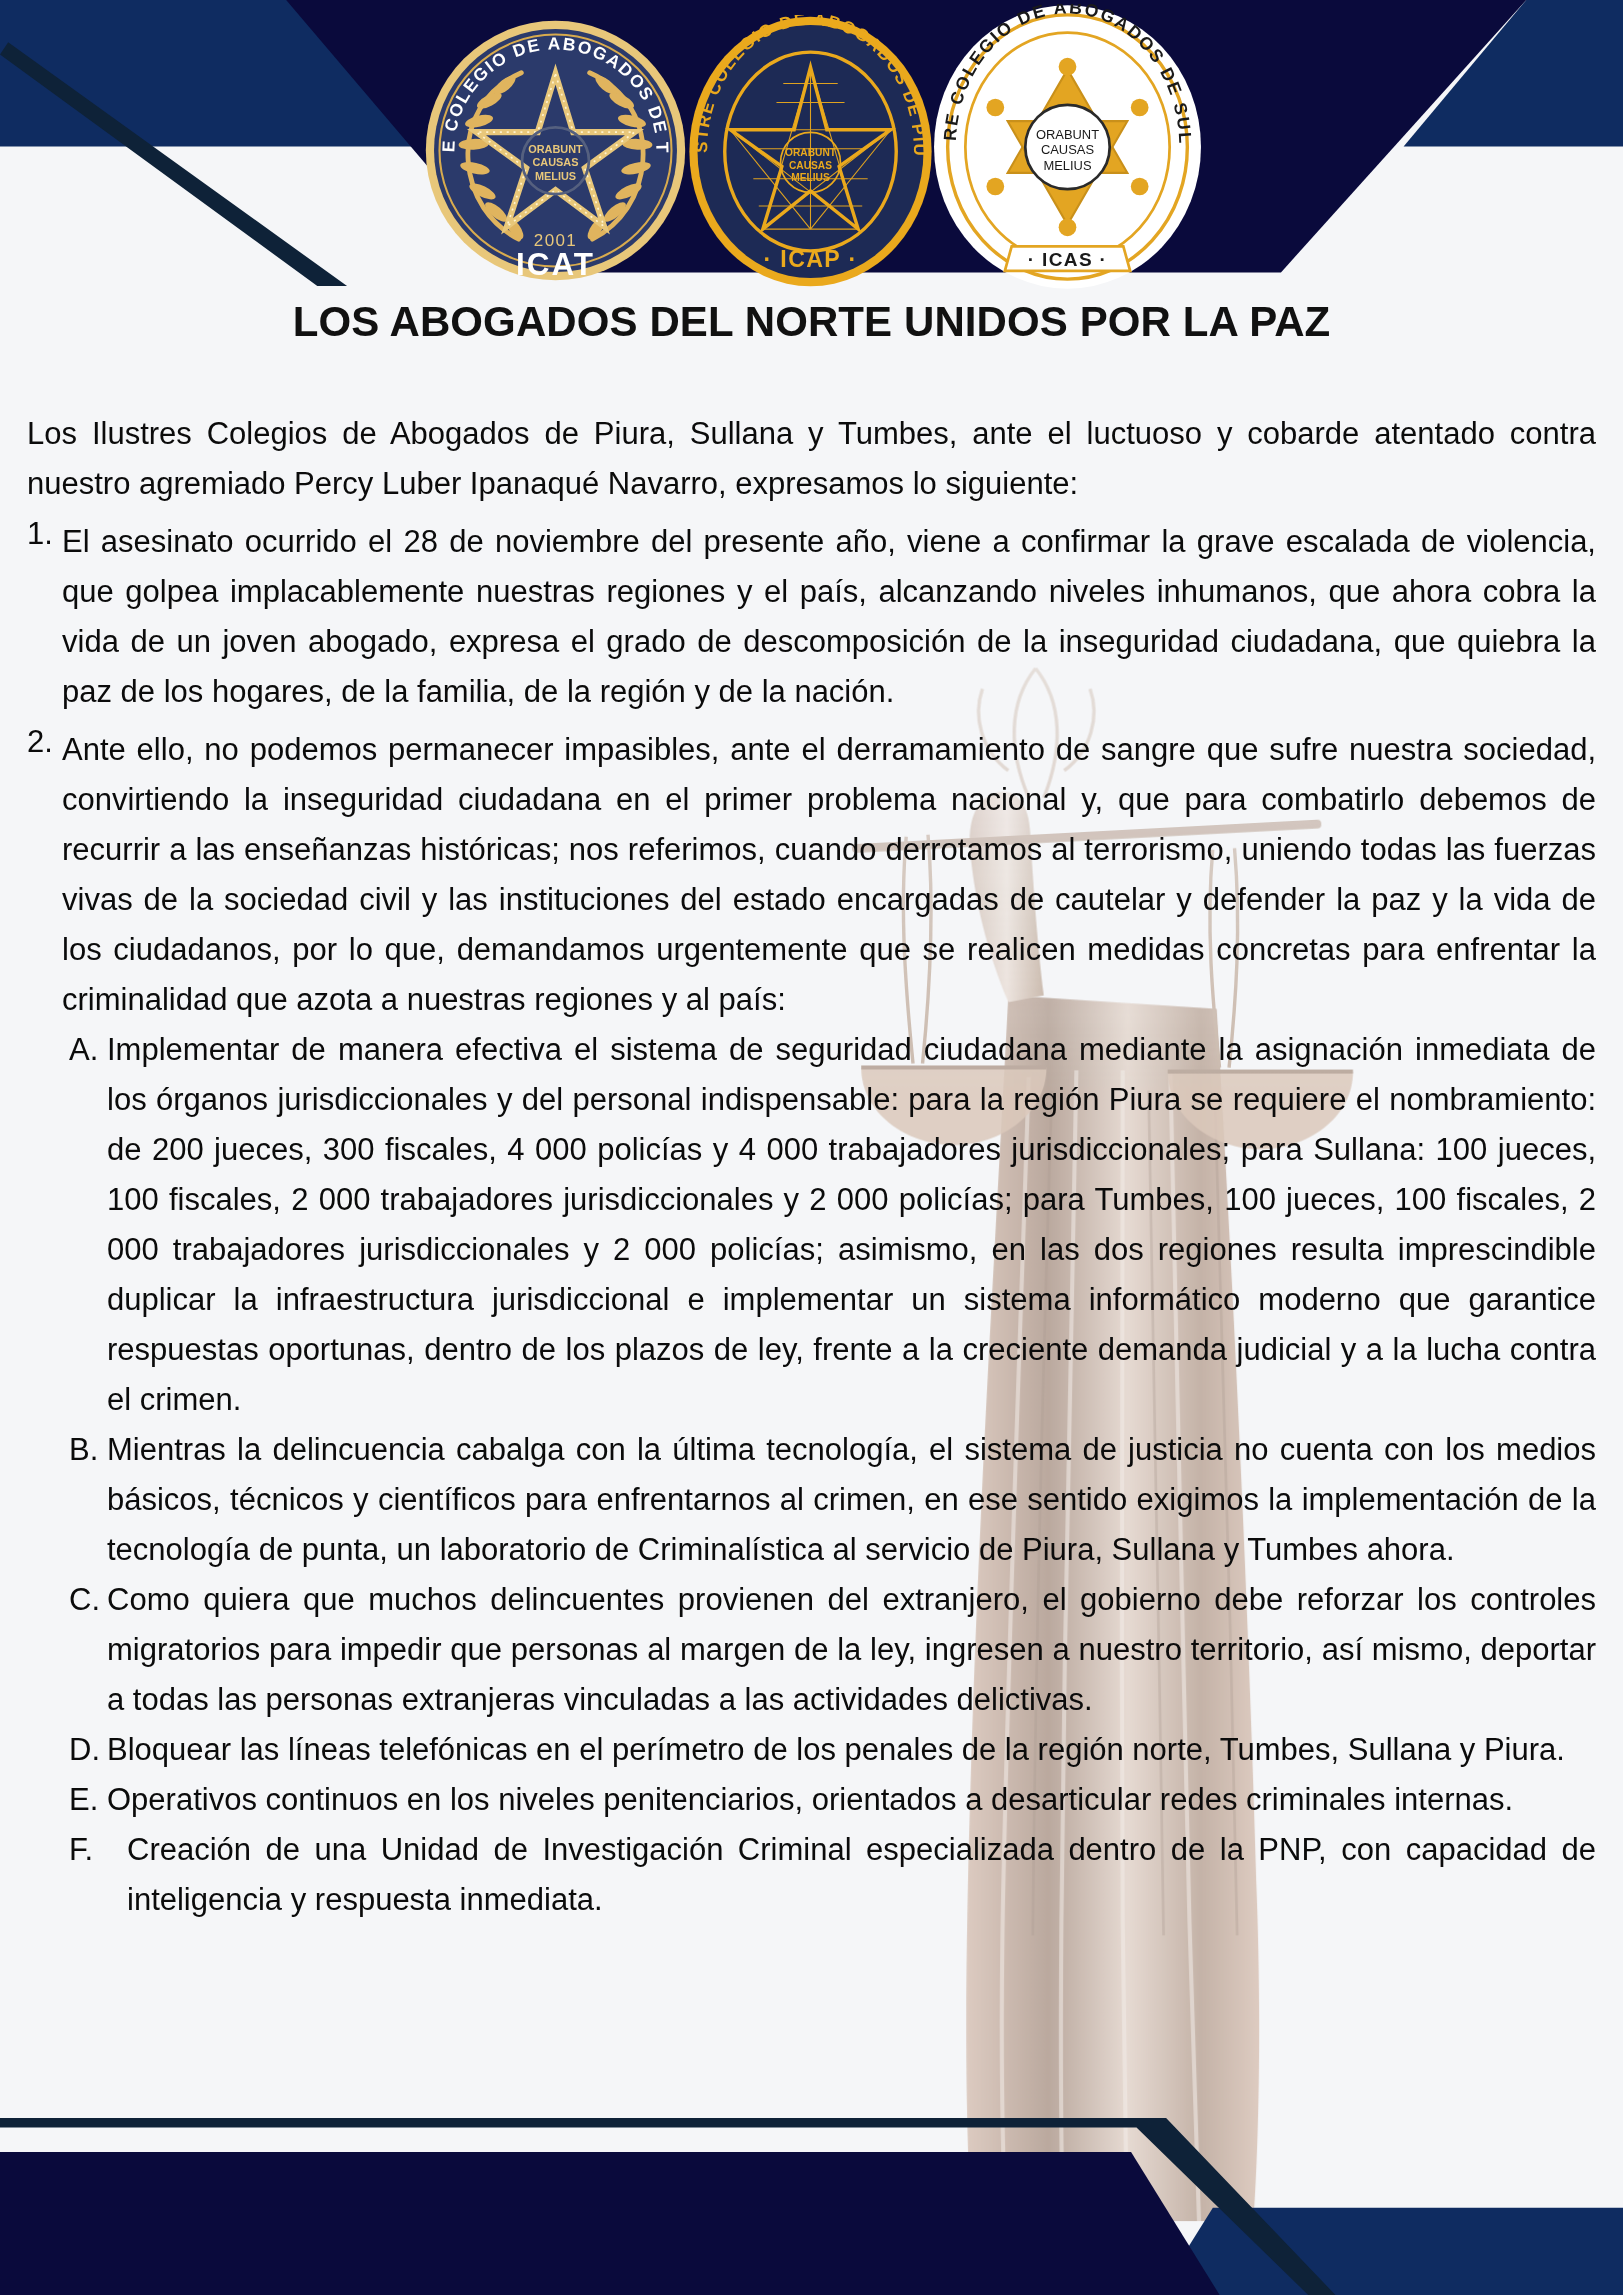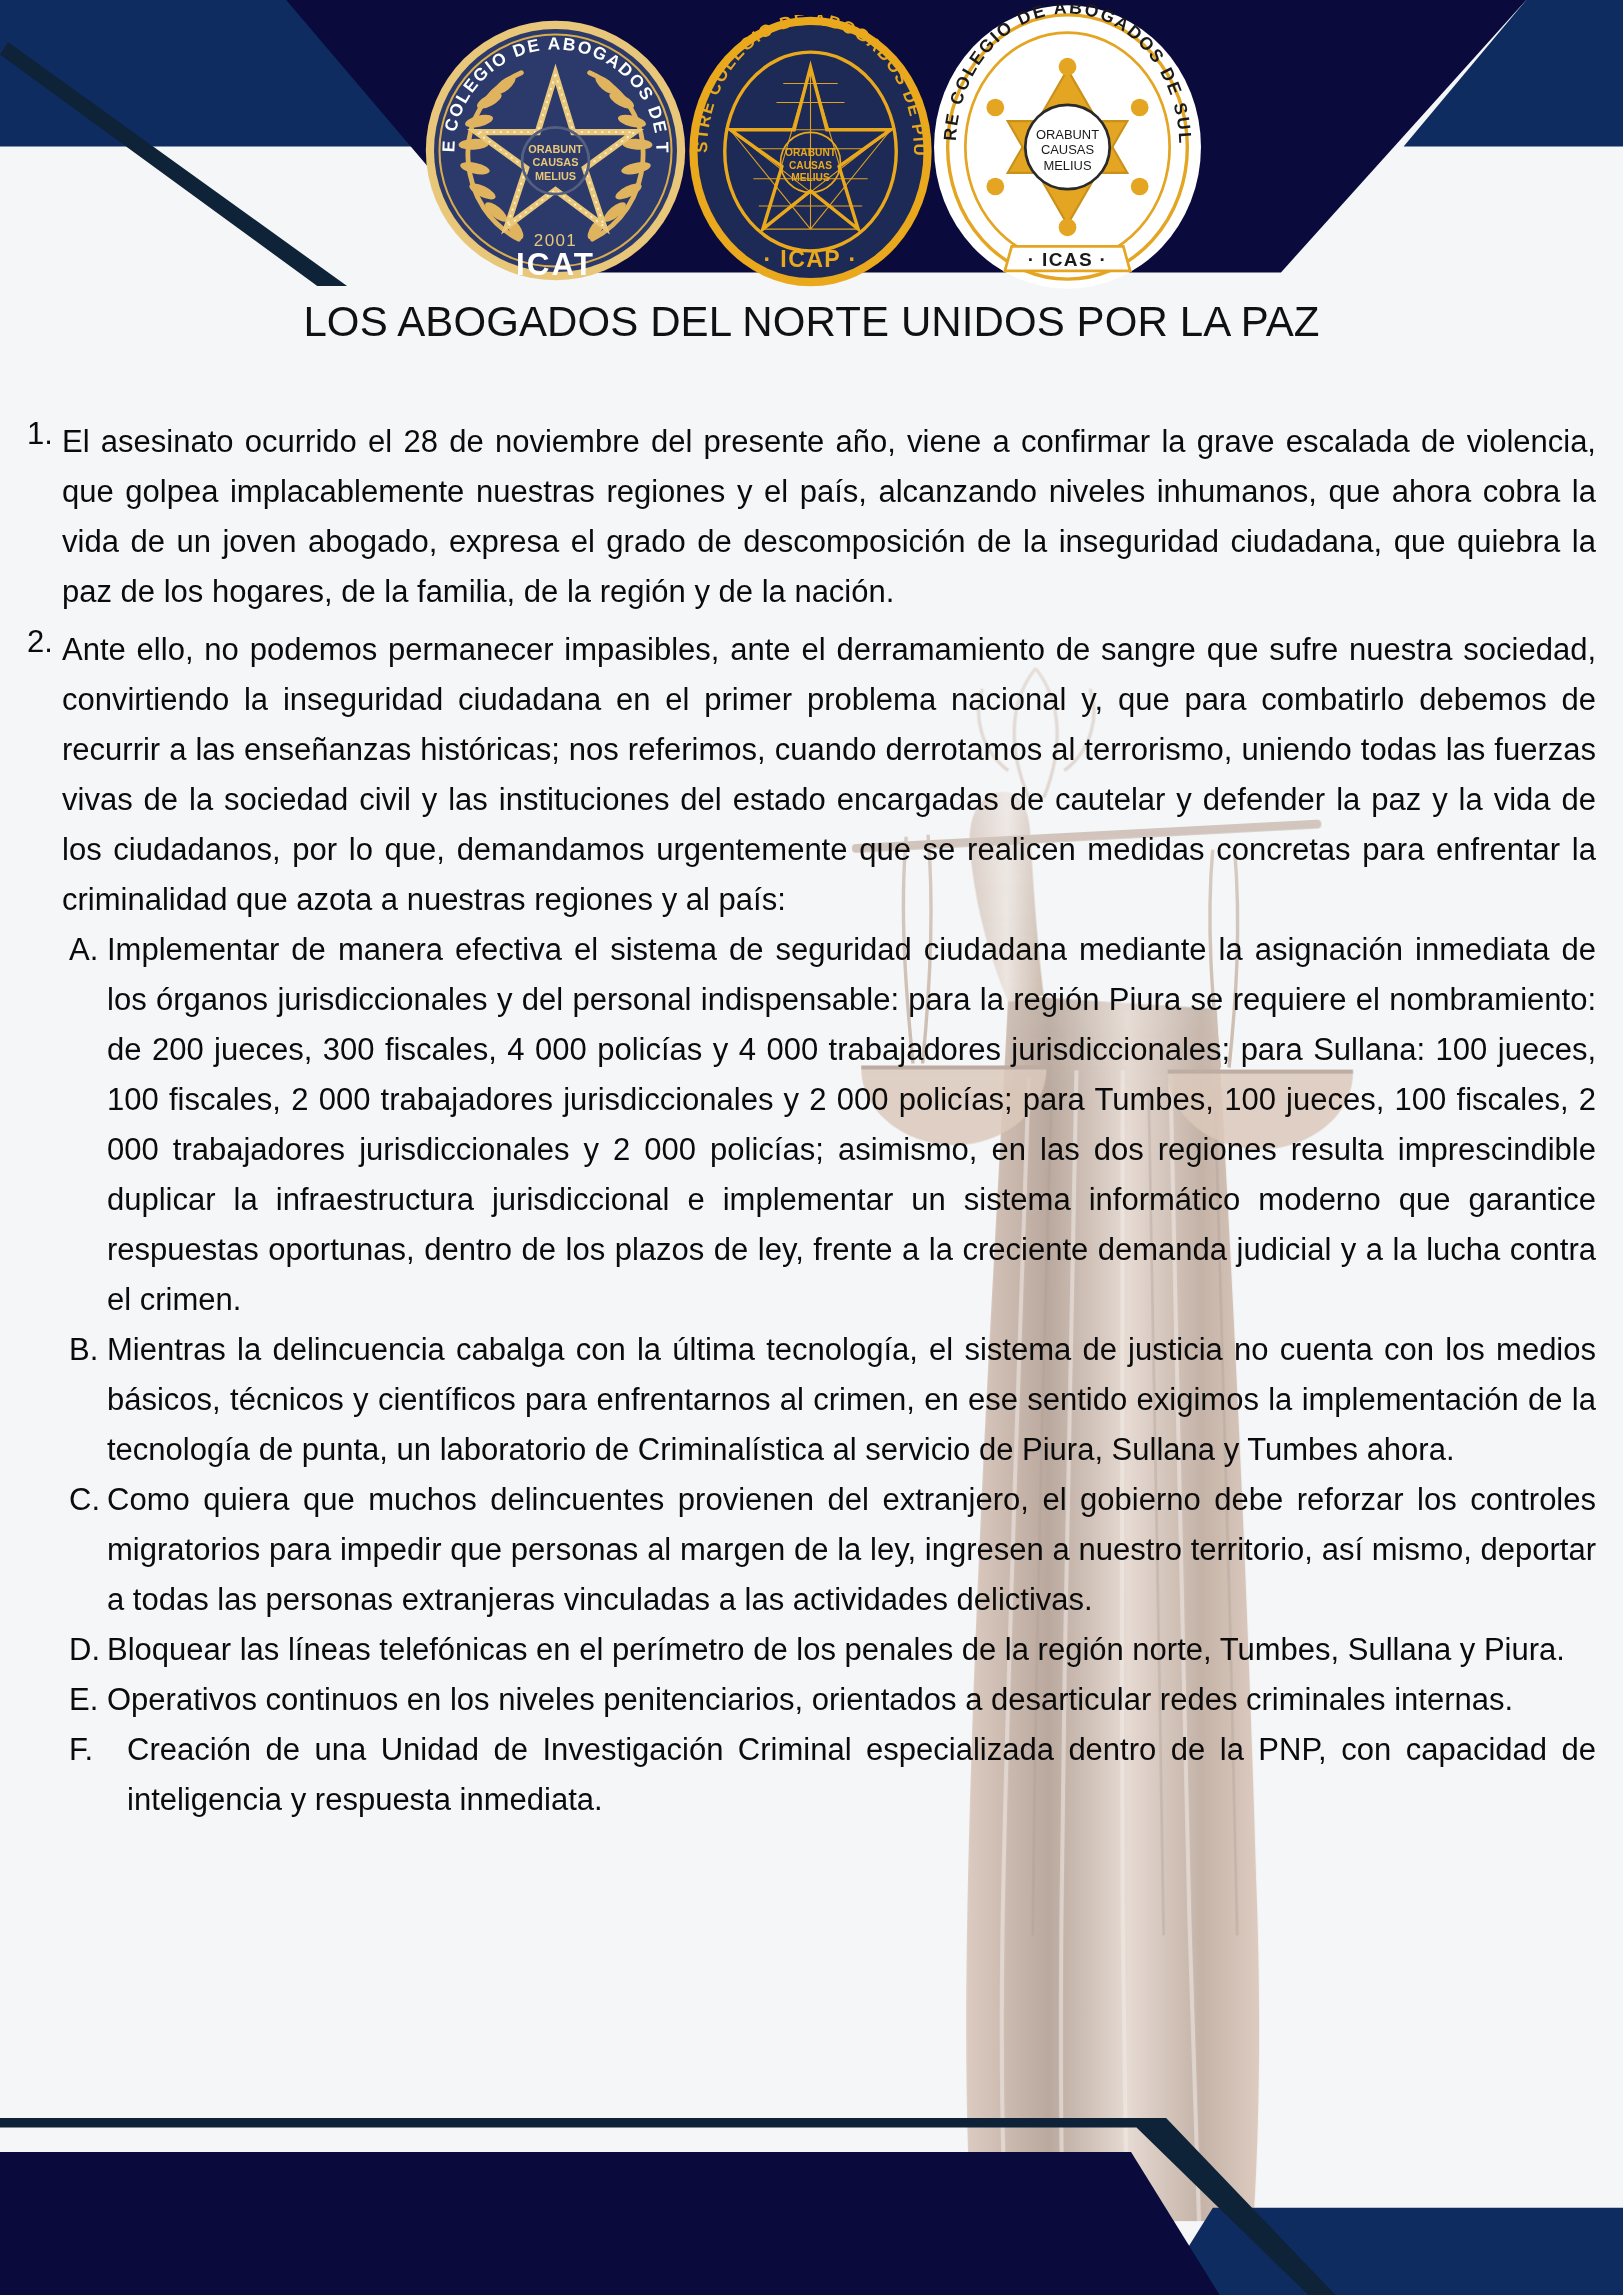--- a/index.html
+++ b/index.html
@@ -54,21 +54,21 @@
   .emblem { display:block; }
   .emblem.icat { width:273px; height:273px; margin-top:13.6px; }
   .emblem.icap { width:245px; height:273px; margin-top:15px; margin-left:-4.1px;}
   .emblem.icas { width:273px; height:286px; margin-top:4.1px; margin-left:-2.7px;}
 
   
   #doc-title {
     position:absolute; left:0; top:298px; width:1623px;
     text-align:center;
     font-size:42px;
-    font-weight:normal;
+    font-weight:bold;
     letter-spacing:0.1px;
     color:#111;
     z-index:8;
     font-family:"Liberation Sans", sans-serif;
   }
 
   
   #content {
     position:absolute;
     left:27px; top:409px;
@@ -330,20 +330,21 @@
         <path d="M300,430 C260,400 248,350 262,310"></path>
         <path d="M382,430 C422,400 434,350 420,310"></path>
       </g>
     </g>
   </svg>
 
   <div id="doc-title">LOS ABOGADOS DEL NORTE UNIDOS POR LA PAZ</div>
 
   <div id="content">
 
+    <p class="para">Los Ilustres Colegios de Abogados de Piura, Sullana y Tumbes, ante el luctuoso y cobarde atentado contra nuestro agremiado Percy Luber Ipanaqué Navarro, expresamos lo siguiente:</p>
 
     <div class="lvl1">
       <span class="marker">1.</span>
       <span class="body">El asesinato ocurrido el 28 de noviembre del presente año, viene a confirmar la grave escalada de violencia, que golpea implacablemente nuestras regiones y el país, alcanzando niveles inhumanos, que ahora cobra la vida de un joven abogado, expresa el grado de descomposición de la inseguridad ciudadana, que quiebra la paz de los hogares, de la familia, de la región y de la nación.</span>
     </div>
 
     <div class="lvl1">
       <span class="marker">2.</span>
       <span class="body">Ante ello, no podemos permanecer impasibles, ante el derramamiento de sangre que sufre nuestra sociedad, convirtiendo la inseguridad ciudadana en el primer problema nacional y, que para combatirlo debemos de recurrir a las enseñanzas históricas; nos referimos, cuando derrotamos al terrorismo, uniendo todas las fuerzas vivas de la sociedad civil y las instituciones del estado encargadas de cautelar y defender la paz y la vida de los ciudadanos, por lo que, demandamos urgentemente que se realicen medidas concretas para enfrentar la criminalidad que azota a nuestras regiones y al país:</span>
     </div>

